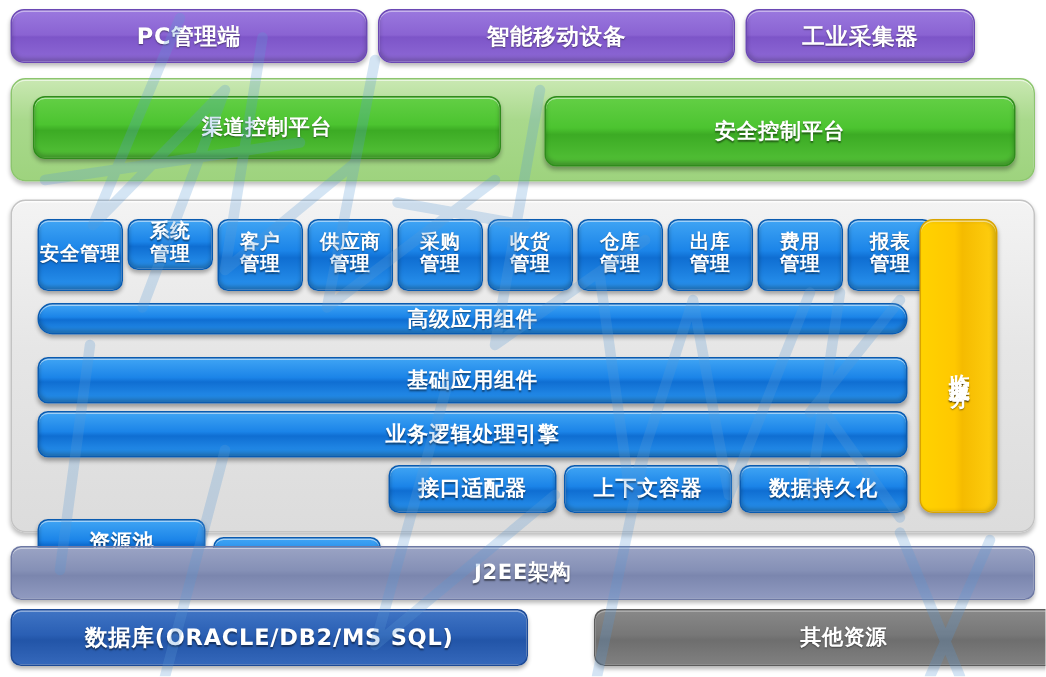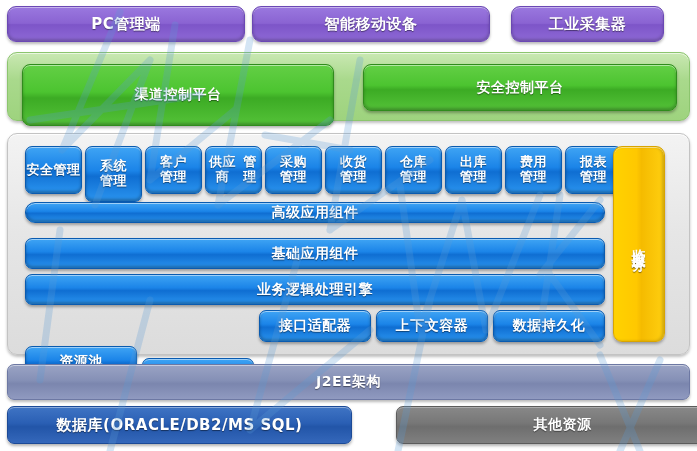--- a/index.html
+++ b/index.html
@@ -123,50 +123,50 @@
 
 <div id="stage">
 
   <div>
     <div class="box client" style="left:7px;top:6px;width:238px;height:36px;">
       <span>PC管理端</span>
     </div>
     <div class="box client" style="left:252px;top:6px;width:238px;height:36px;">
       <span>智能移动设备</span>
     </div>
-    <div class="box client" style="left:497px;top:6px;width:153px;height:36px;margin-left:14px;">
+    <div class="box client" style="left:497px;top:6px;width:153px;height:36px;">
       <span>工业采集器</span>
     </div>
   </div>
 
   <div class="green-wrap" style="left:7px;top:52px;width:683px;height:69px;">
-    <div class="box green-btn" style="left:14px;top:11px;width:312px;height:62px;">
+    <div class="box green-btn" style="left:14px;top:11px;width:312px;height:42px;">
       <span>渠道控制平台</span>
     </div>
     <div class="box green-btn" style="left:355px;top:11px;width:314px;height:47px;">
       <span>安全控制平台</span>
     </div>
   </div>
 
   <div class="grey-wrap" style="left:7px;top:133px;width:683px;height:222px;">
 
     <div>
       <div class="box bluebox" style="left:17px;top:12px;width:57px;height:48px;flex-direction:row;">
         <span>安全</span>
         <span>管理</span>
       </div>
-      <div class="box bluebox" style="left:77px;top:12px;width:57px;height:56px;flex-direction:column;">
+      <div class="box bluebox" style="left:77px;top:12px;width:57px;height:34px;flex-direction:column;">
         <span>系统</span>
         <span>管理</span>
       </div>
       <div class="box bluebox" style="left:137px;top:12px;width:57px;height:48px;flex-direction:column;">
         <span>客户</span>
         <span>管理</span>
       </div>
-      <div class="box bluebox" style="left:197px;top:12px;width:57px;height:48px;flex-direction:row;">
+      <div class="box bluebox" style="left:197px;top:12px;width:57px;height:48px;flex-direction:column;">
         <span>供应商</span>
         <span>管理</span>
       </div>
       <div class="box bluebox" style="left:257px;top:12px;width:57px;height:48px;flex-direction:column;">
         <span>采购</span>
         <span>管理</span>
       </div>
       <div class="box bluebox" style="left:317px;top:12px;width:57px;height:48px;flex-direction:column;">
         <span>收货</span>
         <span>管理</span>

